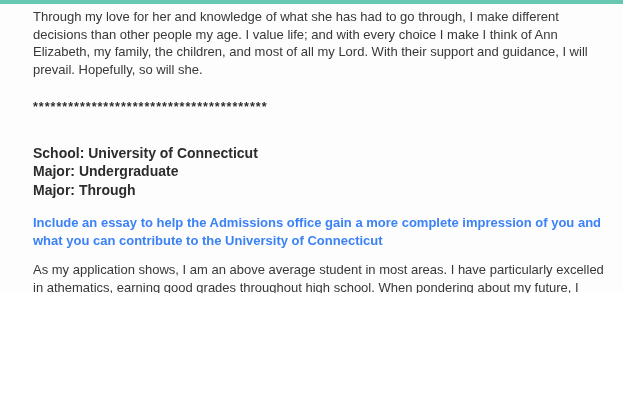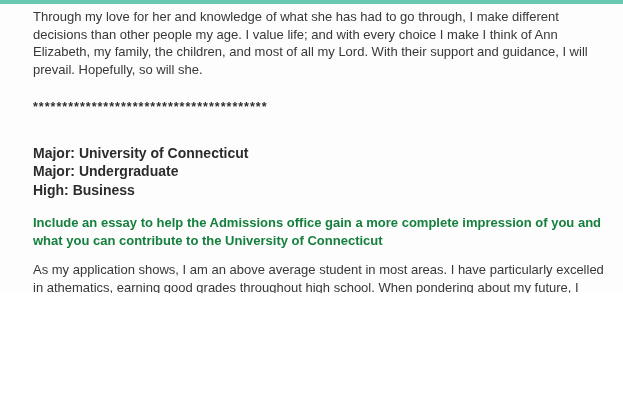--- a/index.html
+++ b/index.html
@@ -52,21 +52,21 @@
     font-weight: bold;
     font-size: 14px;
     line-height: 18.5px;
     color: #2c2c2c;
   }
   .essay-prompt {
     margin-top: 15px !important;
     font-weight: bold;
     font-size: 13px;
     line-height: 18px;
-    color: #15803d;
+    color: #3b82f6;
   }
   .essay-p1 {
     margin-top: 12px !important;
   }
   .essay-p2 {
     margin-top: 15px !important;
   }
   .watermark {
     position: absolute;
     left: 350px;
@@ -100,23 +100,23 @@
 
 <div class="page">
   <div class="accent-bar"></div>
 
   <div class="content">
     <p class="para-intro">Through my love for her and knowledge of what she has had to go through, I make different decisions than other people my age. I value life; and with every choice I make I think of Ann Elizabeth, my family, the children, and most of all my Lord. With their support and guidance, I will prevail. Hopefully, so will she.</p>
 
     <p class="separator">****************************************</p>
 
     <div class="school-block">
-      <p>Major: University of Connecticut</p>
+      <p>School: University of Connecticut</p>
       <p>Major: Undergraduate</p>
-      <p>High: Business</p>
+      <p>Major: Through</p>
     </div>
 
     <p class="essay-prompt">Include an essay to help the Admissions office gain a more complete impression of you and what you can contribute to the University of Connecticut</p>
 
     <p class="essay-p1">As my application shows, I am an above average student in most areas. I have particularly excelled in athematics, earning good grades throughout high school. When pondering about my future, I thought that I might be able to use math to be successful in business. So after my sophomore year, I decided to take some business courses with the goal of attaining a solid background in the field. High</p>
 
     <p class="essay-p2">school, however, has not adequately prepared me to enter the world of business. This is the primary reason I am applying to the University of Connecticut: I hope to further expand my education in the field of business. Outside of school, I have a wide variety of other interests. One of my favorite things to do is to play sports, especially baseball and basketball.</p>
   </div>
 
   <div class="watermark">

